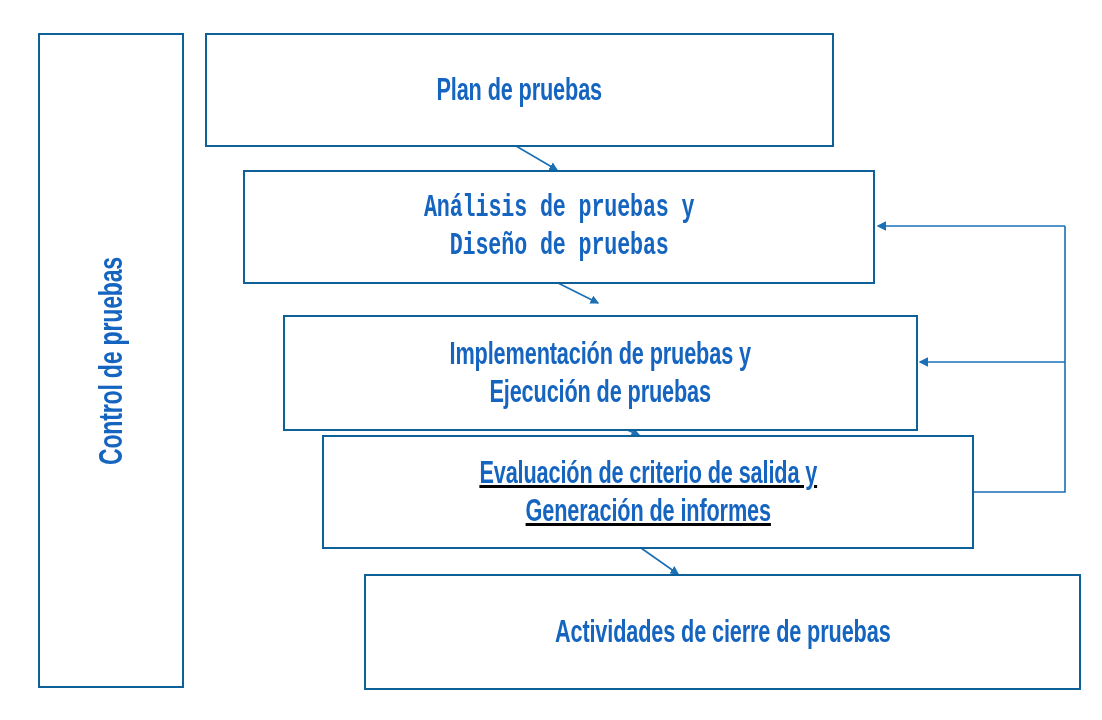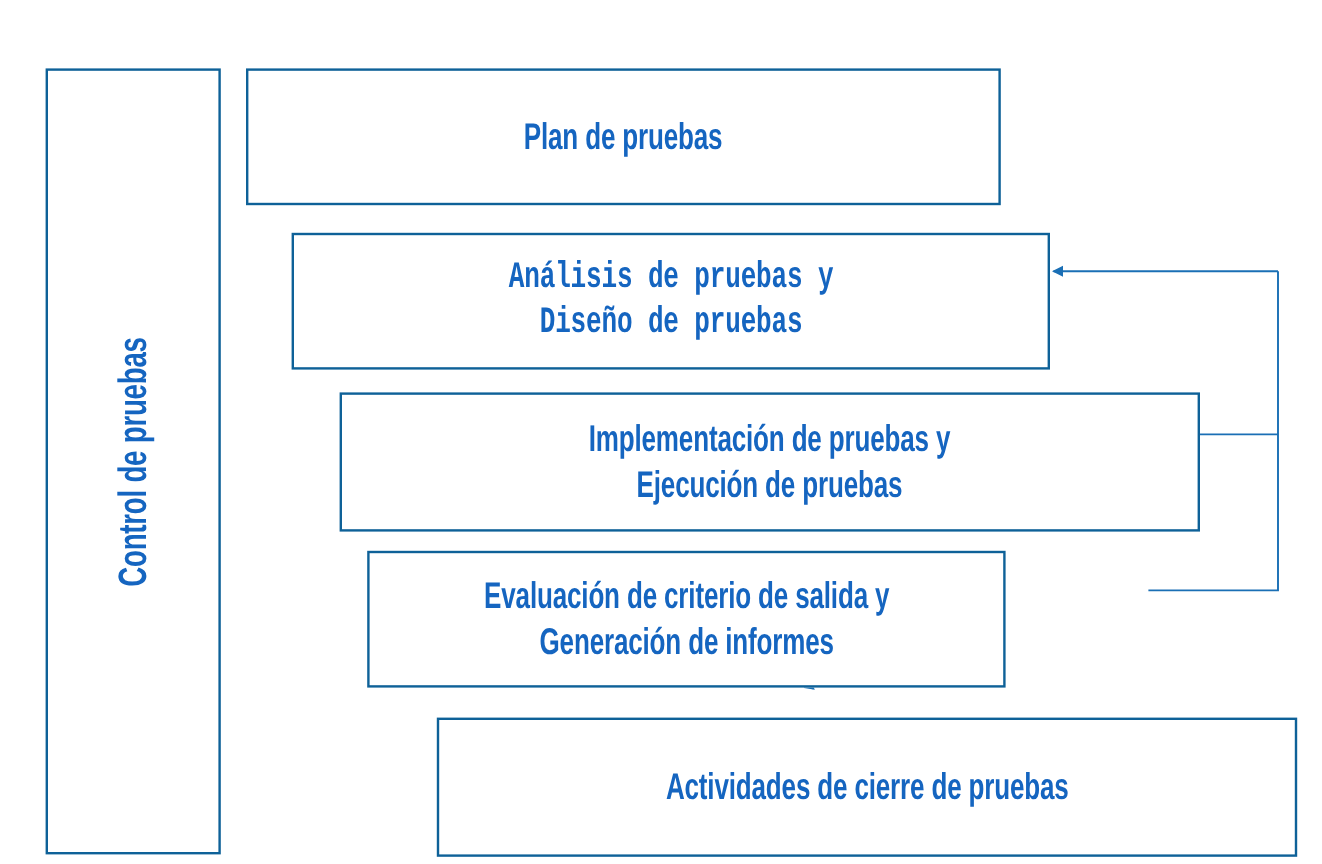--- a/index.html
+++ b/index.html
@@ -18,21 +18,20 @@
   .box {
     position: absolute;
     box-sizing: border-box;
     border: 2px solid #0e6198;
     background: #ffffff;
     display: flex;
     align-items: center;
     justify-content: center;
     text-align: center;
     z-index: 2;
-    margin-top: 24px;
   }
   .box-label {
     color: #1565c0;
     font-weight: 700;
     font-size: 31px;
     line-height: 1.22;
     letter-spacing: -0.2px;
     transform: scaleX(0.70);
     transform-origin: center center;
     white-space: nowrap;
@@ -49,22 +48,22 @@
     font-weight: 700;
     font-size: 33px;
     letter-spacing: -0.3px;
     white-space: nowrap;
     transform: rotate(-90deg) scaleX(0.70);
     transform-origin: center center;
   }
   
   #box-plan          { left: 205px; top: 33px;  width: 629px; height: 114px; }
   #box-analisis      { left: 243px; top: 170px; width: 632px; height: 114px; font-family: Liberation Mono, monospace; }
-  #box-implementacion{ left: 283px; top: 303px; width: 717px; height: 116px; }
-  #box-evaluacion    { left: 306px; top: 435px; width: 532px; height: 114px; }
+  #box-implementacion{ left: 283px; top: 315px; width: 635px; height: 116px; }
+  #box-evaluacion    { left: 322px; top: 435px; width: 652px; height: 114px; text-decoration: underline; }
   #box-cierre        { left: 364px; top: 574px; width: 717px; height: 116px; }
 
   #connectors {
     position: absolute;
     left: 0;
     top: 0;
     width: 1102px;
     height: 720px;
     z-index: 1;
     pointer-events: none;

